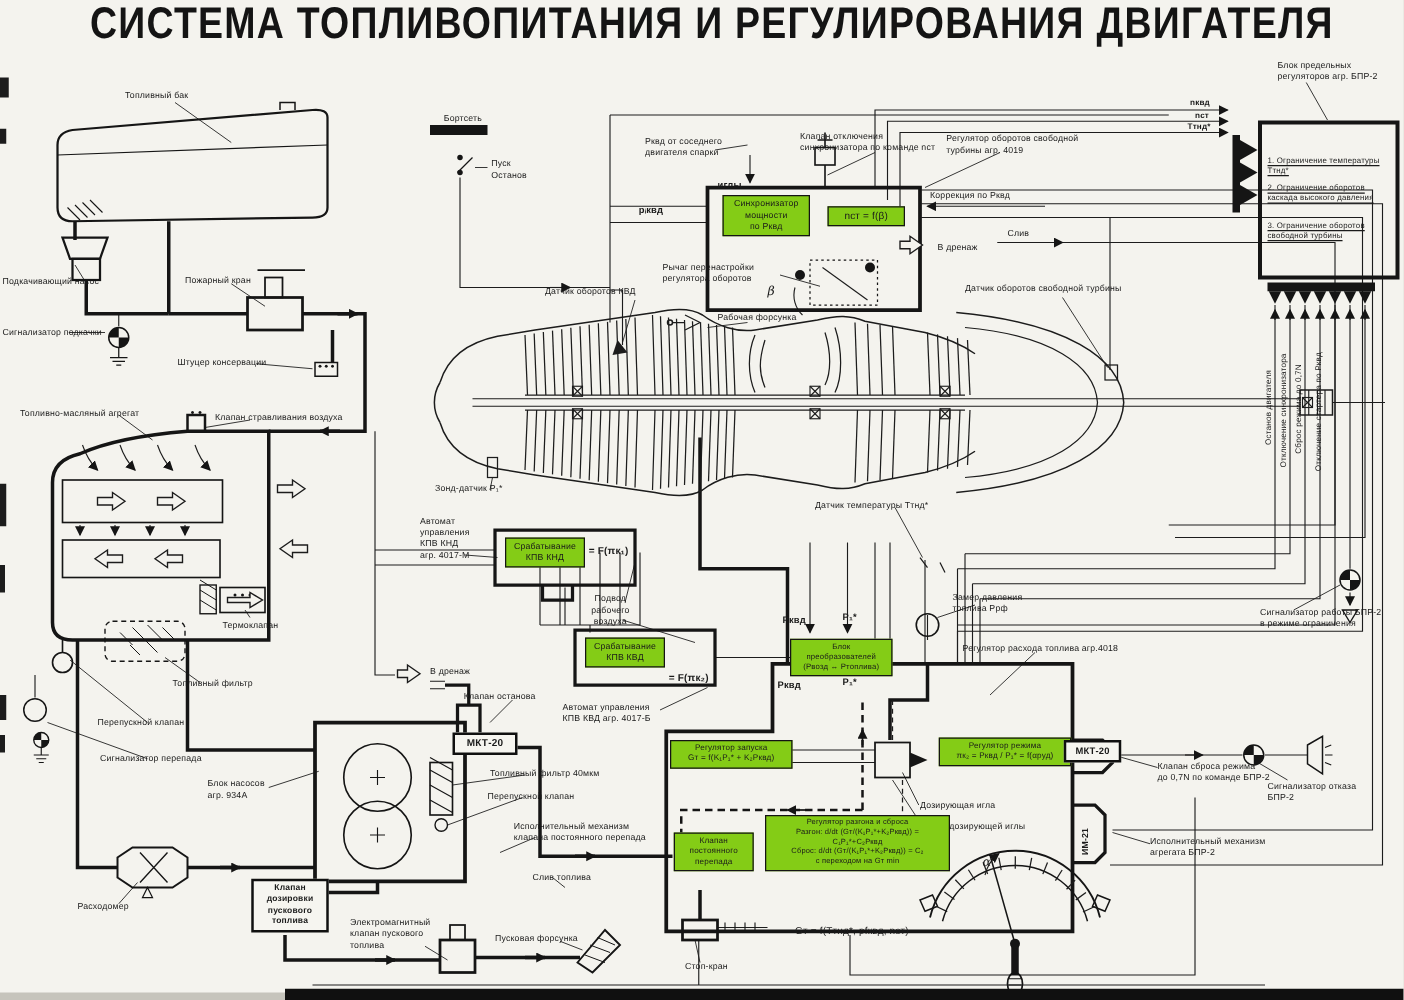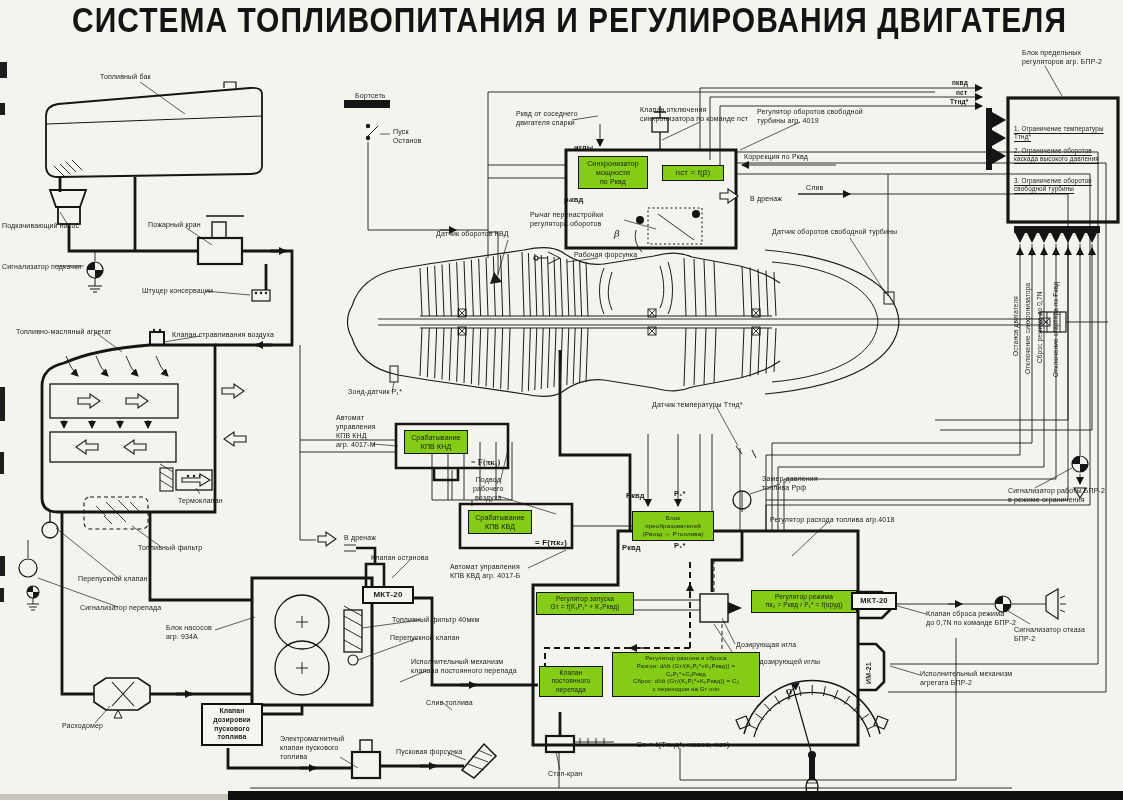--- a/index.html
+++ b/index.html
@@ -454,21 +454,21 @@
       <div class="ann nw" style="left: 142px; top: 286px;">Штуцер консервации</div>
       <div class="ann" style="left: 355px; top: 91px;">Бортсеть</div>
       <div class="ann" style="left: 393px; top: 127px;">Пуск
 Останов</div>
       <div class="ann" style="left: 516px; top: 109px; width: 90px;">Pквд от соседнего
 двигателя спарки</div>
       <div class="ann" style="left: 640px; top: 105px; width: 125px;">Клапан отключения
 синхронизатора по команде nст</div>
       <div class="ann" style="left: 757px; top: 107px; width: 120px;">Регулятор оборотов свободной
 турбины агр. 4019</div>
-      <div class="ann b" style="left: 564px; top: 163px; font-size: 7.5px; margin-top: 32px;">pᵢквд</div>
+      <div class="ann b" style="left: 511px; top: 163px; font-size: 7.5px;">pᵢквд</div>
       <div class="ann b" style="left: 574px; top: 143px; font-size: 7.5px;">иглы</div>
       <div class="ann bx" style="left: 578px; top: 156px; width: 62px;">Синхронизатор
 мощности
 по Pквд</div>
       <div class="ann bx" style="left: 662px; top: 165px; width: 54px; font-size: 8px;">nст = f(β)</div>
       <div class="ann nw" style="left: 744px; top: 152px;">Коррекция по Pквд</div>
       <div class="ann" style="left: 806px; top: 183px;">Слив</div>
       <div class="ann" style="left: 750px; top: 194px;">В дренаж</div>
       <div class="ann" style="left: 530px; top: 210px; width: 95px;">Рычаг перенастройки
 регулятора оборотов</div>
@@ -517,21 +517,21 @@
       <div class="ann nw" style="left: 390px; top: 633px;">Перепускной клапан</div>
       <div class="ann" style="left: 411px; top: 657px; width: 135px;">Исполнительный механизм
 клапана постоянного перепада</div>
       <div class="ann nw" style="left: 426px; top: 698px;">Слив топлива</div>
       <div class="ann" style="left: 336px; top: 413px; width: 54px;">Автомат
 управления
 КПВ КНД
 агр. 4017-М</div>
       <div class="ann bx" style="left: 404px; top: 430px; width: 56px;">Срабатывание
 КПВ КНД</div>
-      <div class="ann b" style="left: 471px; top: 458px; font-size: 8px; font-family: Liberation Serif, serif;">= F(πк₁)</div>
+      <div class="ann b" style="left: 471px; top: 436px; font-size: 8px;">= F(πк₁)</div>
       <div class="ann c" style="left: 473px; top: 475px;">Подвод
 рабочего
 воздуха</div>
       <div class="ann bx" style="left: 468px; top: 510px; width: 56px;">Срабатывание
 КПВ КВД</div>
       <div class="ann b" style="left: 535px; top: 538px; font-size: 8px;">= F(πк₂)</div>
       <div class="ann" style="left: 450px; top: 562px; width: 98px;">Автомат управления
 КПВ КВД агр. 4017-Б</div>
       <div class="ann b" style="left: 626px; top: 491px; font-size: 7.5px;">Pквд</div>
       <div class="ann b" style="left: 674px; top: 489px; font-size: 7.5px;">P₁*</div>
@@ -554,21 +554,21 @@
 БПР-2</div>
       <div class="ann nw" style="left: 736px; top: 640px;">Дозирующая игла</div>
       <div class="ann nw" style="left: 716px; top: 657px;">Сервомотор дозирующей иглы</div>
       <div class="ann bx" style="left: 612px; top: 652px; width: 140px; font-size: 6px;">Регулятор разгона и сброса
 Разгон: d/dt (Gт/(K₁P₁*+K₂Pквд)) = C₁P₁*+C₂Pквд
 Сброс: d/dt (Gт/(K₁P₁*+K₂Pквд)) = C₂
 с переходом на Gт min</div>
       <div class="ann bx" style="left: 539px; top: 666px; width: 56px; font-size: 6.5px;">Клапан
 постоянного
 перепада</div>
-      <div class="ann" style="left: 636px; top: 740px; font-size: 8px;">Gт = f(Tтнд*, насос, nст)</div>
+      <div class="ann" style="left: 636px; top: 740px; font-size: 8px;">Gт = f(Tтнд*, pfквд, nст)</div>
       <div class="ann v b" style="left: 864px; top: 684px; font-size: 7px;">ИМ-21</div>
       <div class="ann" style="left: 920px; top: 669px; width: 120px;">Исполнительный механизм
 агрегата БПР-2</div>
       <div class="ann i" style="left: 786px; top: 684px; font-size: 10px;">α</div>
     </div>
 
   <div class="strip" style="left:228px;top:791px;width:895px;height:9px;"></div>
   <div class="strip2" style="left:0;top:794px;width:228px;height:6px;"></div>
   <div class="nub" style="left:0;top:62px;width:7px;height:16px;"></div>
   <div class="nub" style="left:0;top:103px;width:5px;height:12px;"></div>

